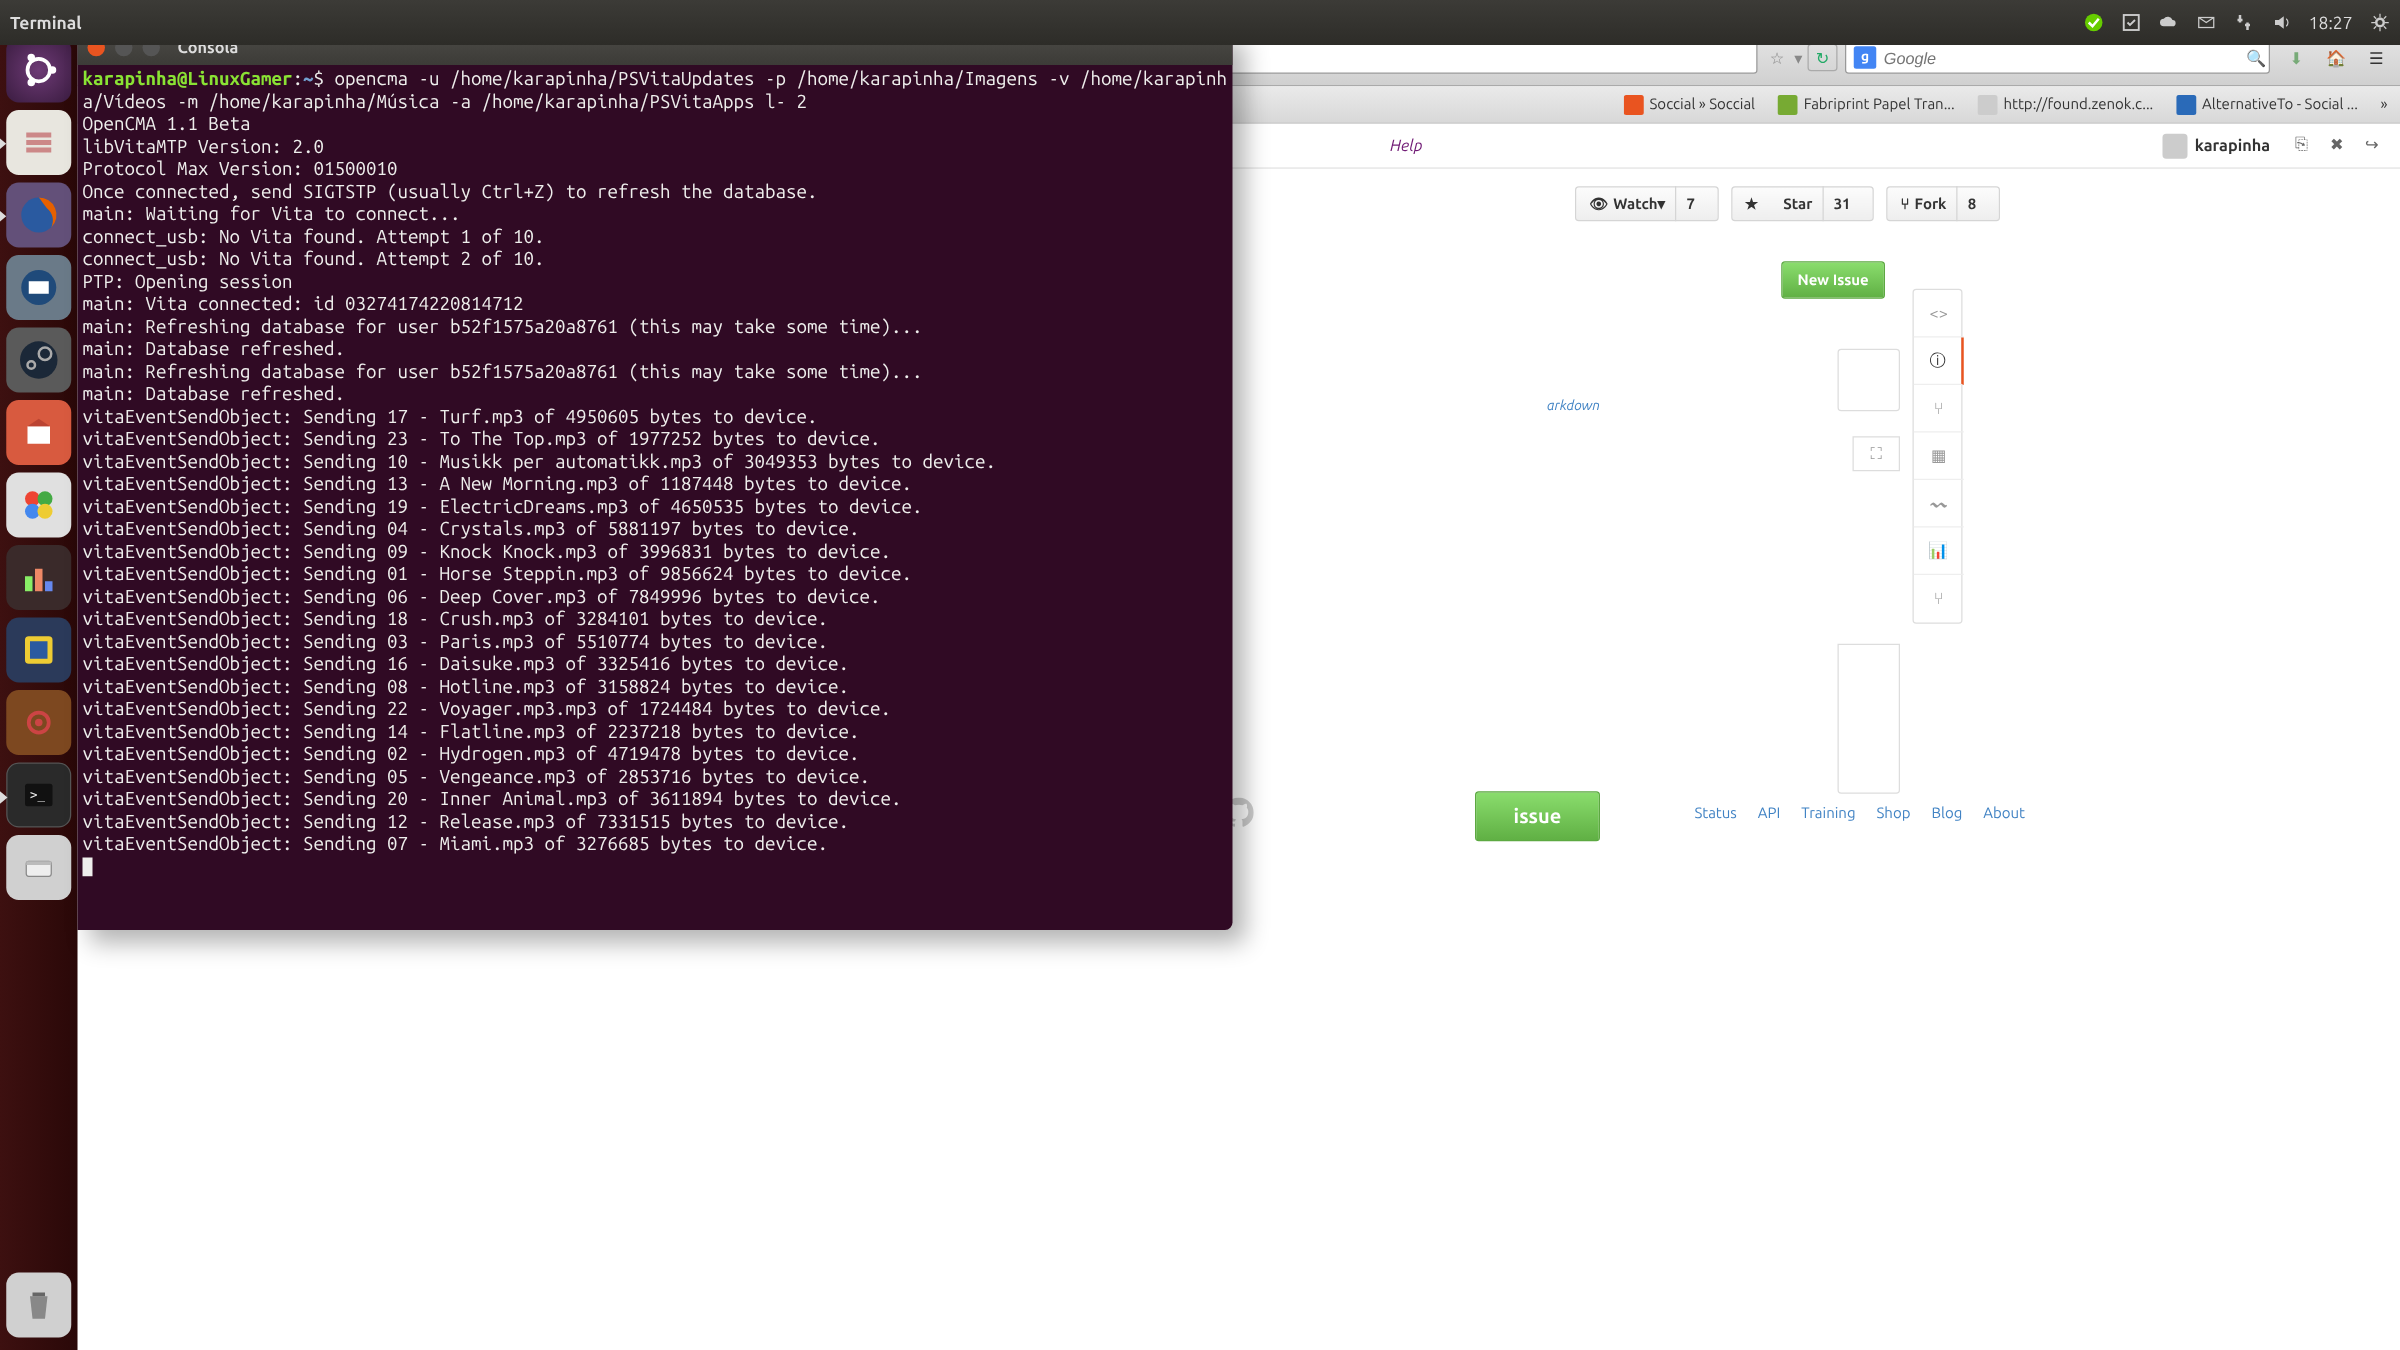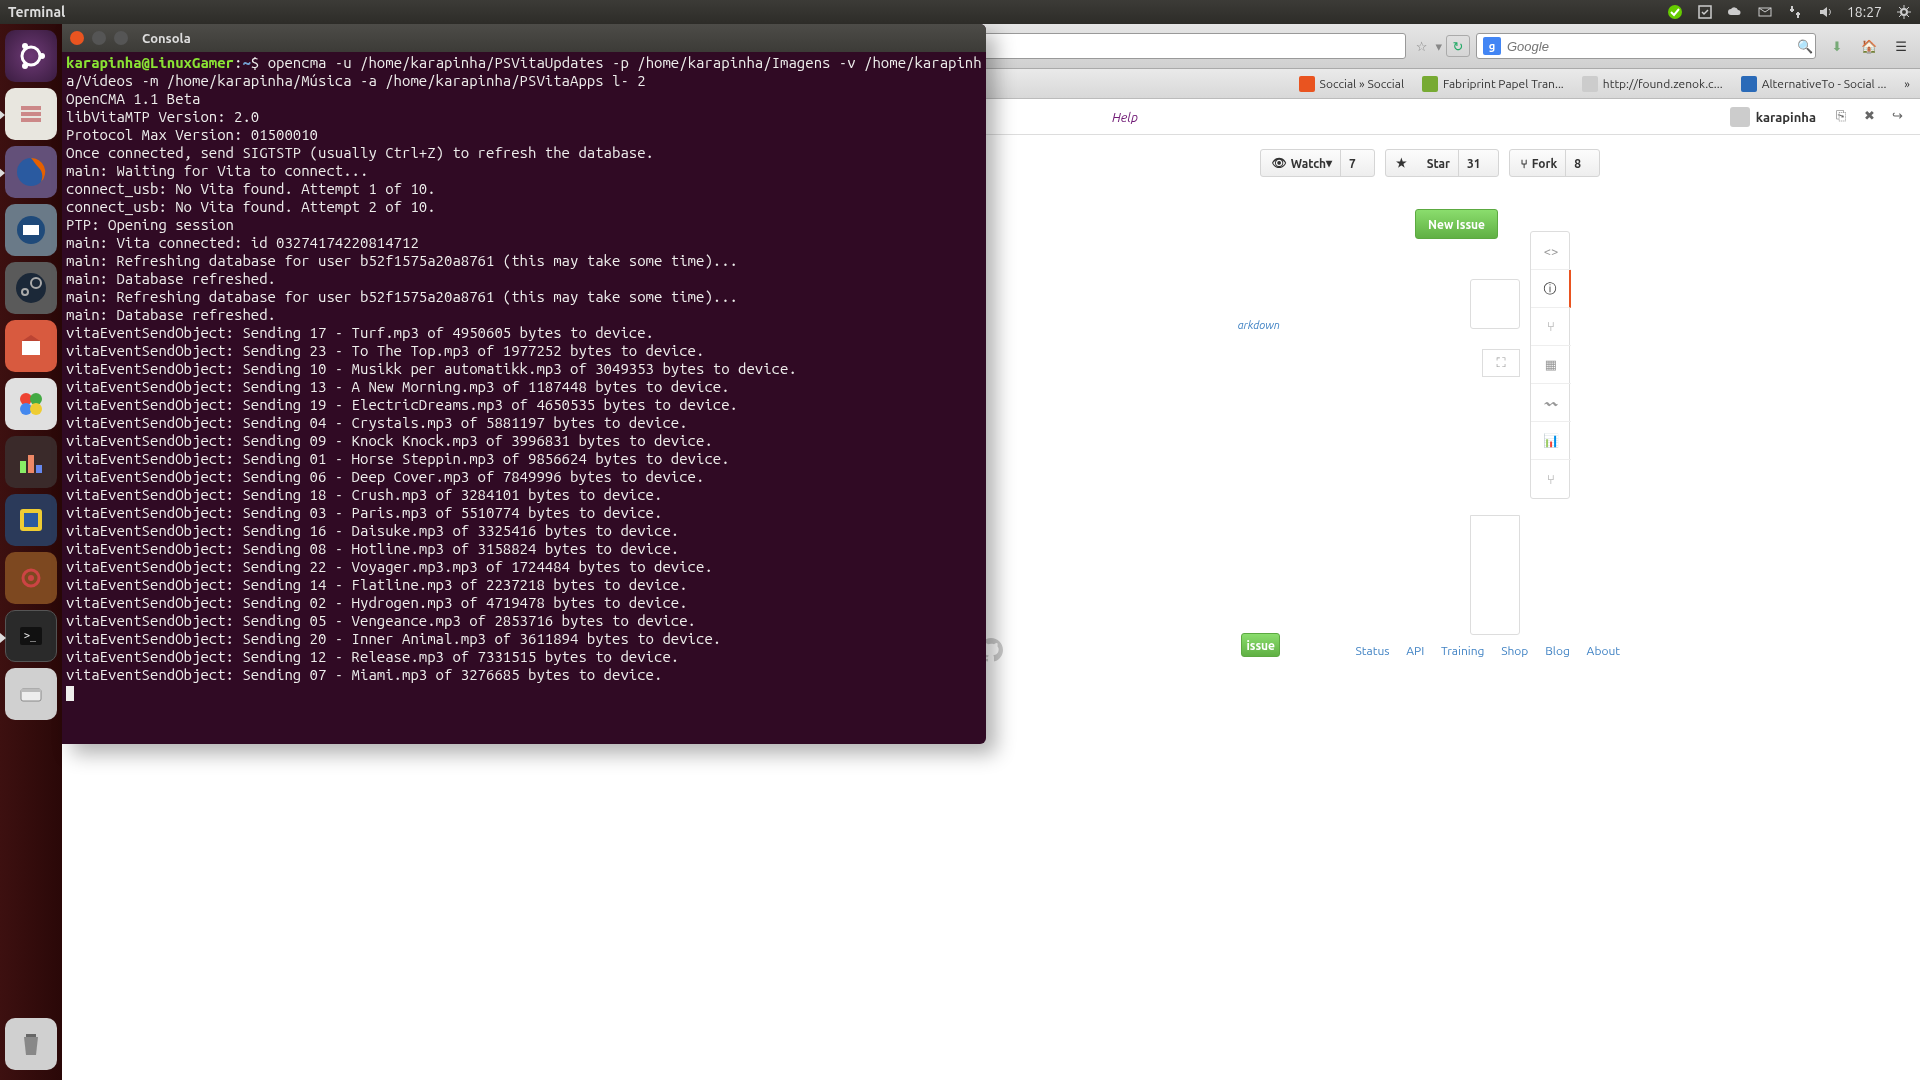--- a/index.html
+++ b/index.html
@@ -1,18 +1,18 @@
 <!DOCTYPE html>
 <html><head>
 <meta charset="utf-8">
 <style>
   * { margin:0; padding:0; box-sizing:border-box; }
   body { font-family:"Ubuntu", sans-serif; font-size:13px; background:#fff; width:1920px; height:1080px; overflow:hidden; position:relative; }
   
-  .top-panel{position:absolute;top:0;left:0;right:0;height:24px;background:linear-gradient(#3c3b37,#2d2c28);color:#ddd;display:flex;align-items:center;padding:0 8px;z-index:100;}
+  .top-panel{position:absolute;top:0;left:0;right:0;height:36px;background:linear-gradient(#3c3b37,#2d2c28);color:#ddd;display:flex;align-items:center;padding:0 8px;z-index:100;}
   .top-panel .title{font-weight:bold;font-size:14px;}
   .top-panel .spacer{flex:1;}
   .top-panel .ind{margin-left:14px;font-size:14px;display:flex;align-items:center;}
   .top-panel svg{width:16px;height:16px;}
   
   .launcher{position:absolute;top:24px;left:0;bottom:0;width:62px;background:linear-gradient(to right,#3d1010,#2a0808);display:flex;flex-direction:column;align-items:center;padding-top:6px;z-index:50;}
   .launch-icon{width:52px;height:52px;border-radius:10px;margin-bottom:6px;background:#222;display:flex;align-items:center;justify-content:center;position:relative;}
   .launch-icon.ubuntu{background:radial-gradient(circle,#6d3a75,#3a1c40);}
   .launch-icon.files{background:#e8e6df;}
   .launch-icon.firefox{background:#635079;}
@@ -53,26 +53,26 @@
   .bookmark .favicon{width:16px;height:16px;margin-right:5px;border-radius:2px;background:#999;}
   .gh-menu{height:36px;background:#fff;border-bottom:1px solid #ddd;display:flex;align-items:center;justify-content:flex-end;padding:0 10px;}
   .gh-menu .help{margin-right:auto;margin-left:1040px;color:#701a75;font-size:13px;font-style:italic;}
   .gh-user{display:flex;align-items:center;color:#333;font-size:13px;font-weight:bold;margin-right:10px;}
   .gh-user .avatar{width:20px;height:20px;background:#ccc;border-radius:3px;margin-right:6px;}
   .gh-tool{width:18px;height:18px;margin-left:10px;color:#666;}
   .gh-main{flex:1;background:#fff;position:relative;}
   .gh-actions{position:absolute;top:14px;right:320px;display:flex;}
   .gh-btn{height:28px;border:1px solid #d5d5d5;background:linear-gradient(#fcfcfc,#eee);border-radius:3px;display:flex;align-items:center;padding:0 10px;font-size:12px;font-weight:bold;color:#333;margin-left:10px;}
   .gh-btn .count{margin-left:8px;padding:0 8px;border-left:1px solid #d5d5d5;height:28px;display:flex;align-items:center;font-weight:bold;}
-  .new-issue{position:absolute;top:74px;right:422px;height:30px;background:linear-gradient(#8add6d,#60b044);color:#fff;font-weight:bold;font-size:12px;border:1px solid #5ca941;border-radius:3px;display:flex;align-items:center;padding:0 12px;}
+  .new-issue{position:absolute;top:74px;right:412px;height:30px;background:linear-gradient(#8add6d,#60b044);color:#fff;font-weight:bold;font-size:12px;border:1px solid #5ca941;border-radius:3px;display:flex;align-items:center;padding:0 12px;}
   .side-icons{position:absolute;top:96px;right:350px;width:40px;border:1px solid #ddd;border-radius:3px;}
   .side-icon{width:40px;height:38px;border-bottom:1px solid #eee;display:flex;align-items:center;justify-content:center;color:#999;}
   .side-icon.active{border-right:2px solid #e95420;color:#333;}
   .side-icon:last-child{border-bottom:none;}
-  .submit-issue{position:absolute;top:498px;right:640px;height:24px;background:linear-gradient(#8add6d,#60b044);color:#fff;font-weight:bold;font-size:12px;border:1px solid #5ca941;border-radius:3px;display:flex;align-items:center;padding:0 4px;}
+  .submit-issue{position:absolute;top:498px;right:640px;height:40px;background:linear-gradient(#8add6d,#60b044);color:#fff;font-weight:bold;font-size:16px;border:1px solid #5ca941;border-radius:3px;display:flex;align-items:center;padding:0 30px;}
   .gh-footer{position:absolute;bottom:410px;left:420px;right:300px;height:40px;display:flex;align-items:center;color:#888;font-size:12px;}
   .gh-footer a{color:#4183c4;margin-left:14px;}
   .gh-footer .right-links{margin-left:auto;}
   .gh-footer .ghlogo{width:24px;height:24px;margin-left:180px;color:#ccc;}
 </style>
 </head>
 <body>
 
 <div class="top-panel">
   <span class="title">Terminal</span>

